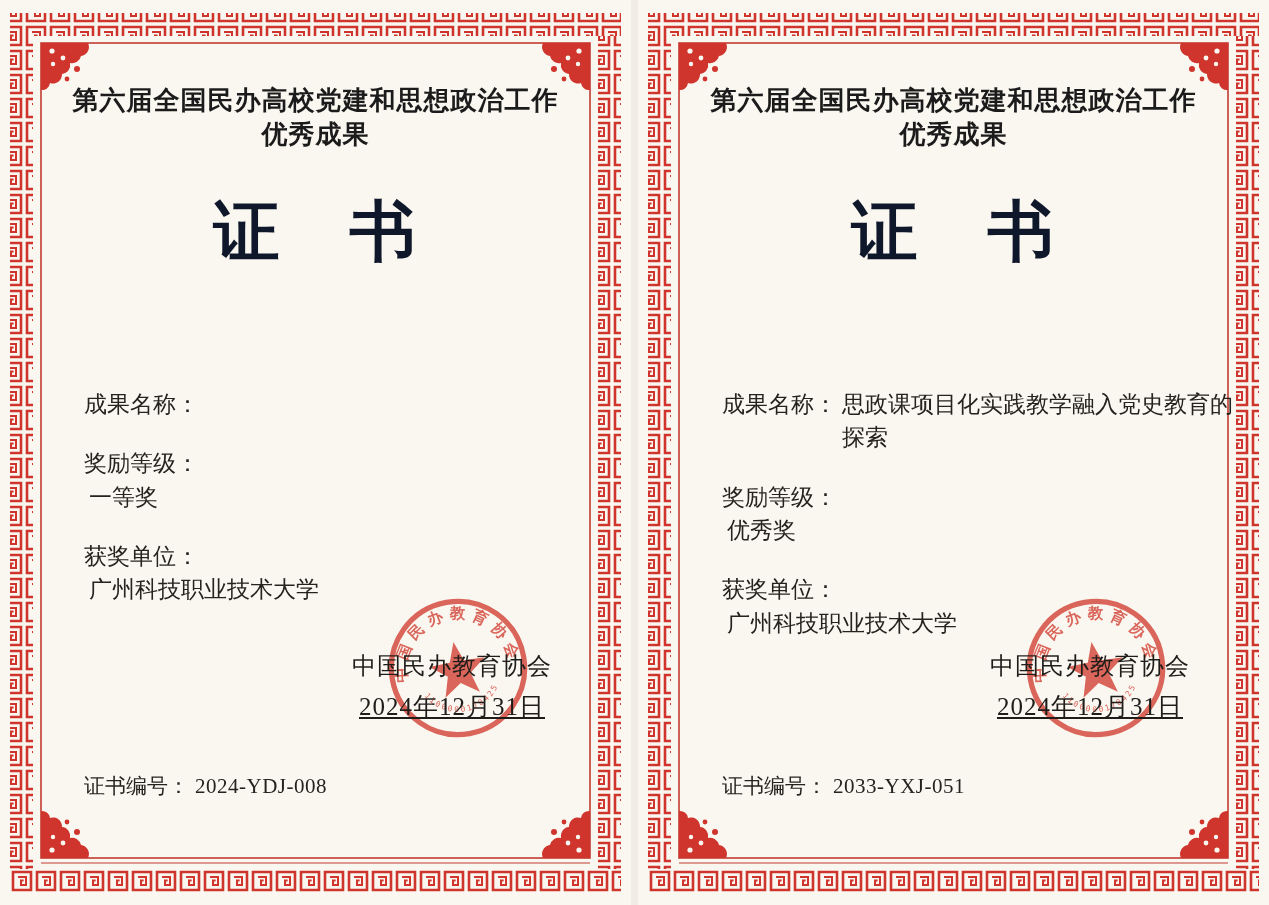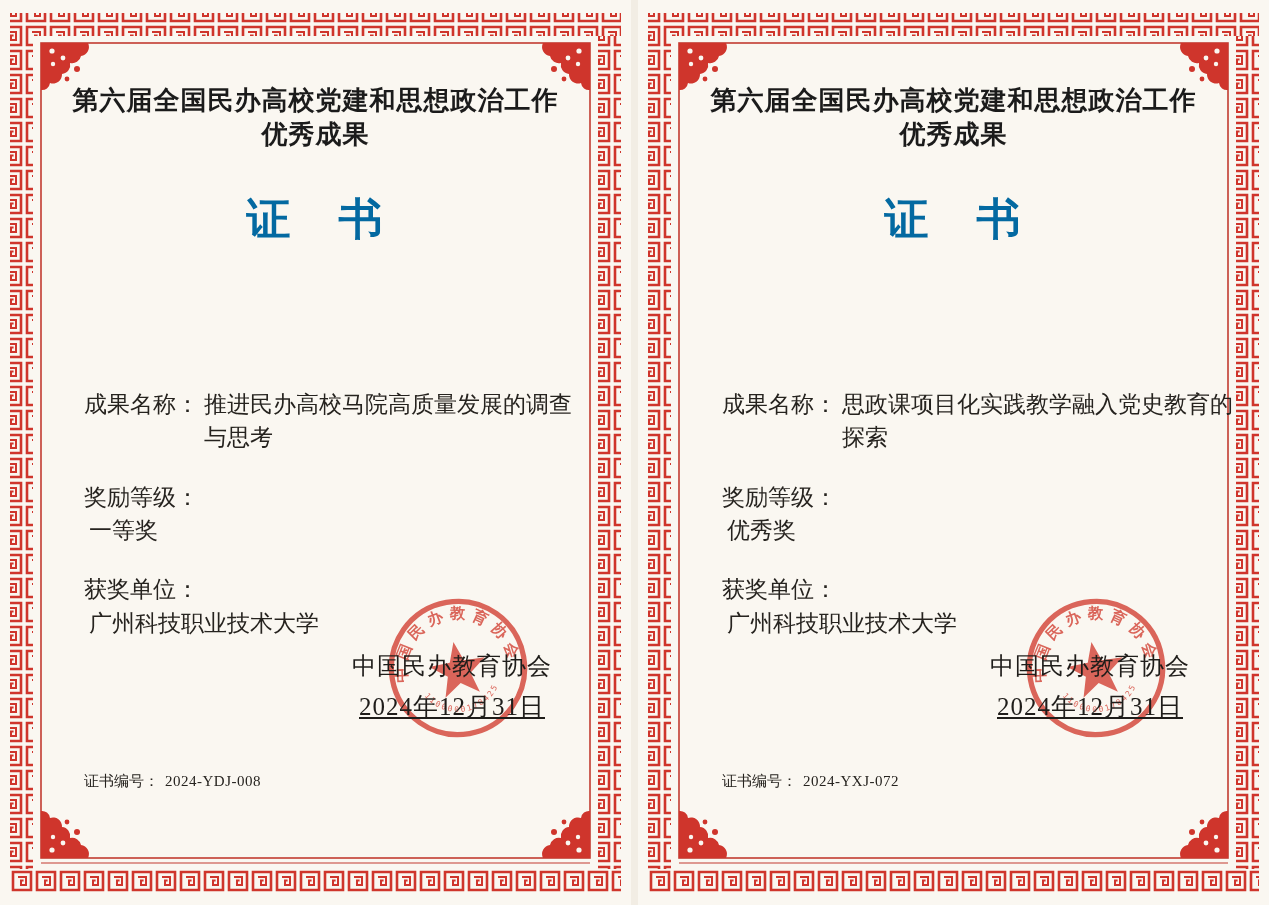--- a/index.html
+++ b/index.html
@@ -18,40 +18,40 @@
   }
   .decor{position:absolute;inset:0;width:100%;height:100%;}
   .title-block{
     position:absolute;top:84px;left:0;right:0;
     text-align:center;font-weight:bold;color:#1b1b1b;
     font-size:26px;letter-spacing:1px;line-height:1.3;
   }
   .title-line2{}
   .cert-heading{
     position:absolute;top:196px;left:0;right:0;
-    text-align:center;font-size:44px;font-weight:bold;
-    color:#0369a1;letter-spacing:2px;line-height:1.1;
+    text-align:center;font-size:66px;font-weight:bold;
+    color:#0f172a;letter-spacing:2px;line-height:1.1;
   }
   .fields{position:absolute;top:388px;left:84px;right:30px;}
   .field-row{display:flex;align-items:flex-start;font-size:23px;line-height:1.45;}
   .field-row + .field-row{margin-top:26px;flex-direction:column;}
   .field-label{flex:0 0 auto;}
   .field-value{white-space:pre-line;padding-left:5px;max-width:424px;}
   .issuer-block{
     position:absolute;top:650px;left:320px;width:264px;
     text-align:center;z-index:2;color:#1f1d1a;
   }
   .issuer-name{font-size:24px;letter-spacing:1px;}
   .issue-date{margin-top:8px;font-size:25px;letter-spacing:1px;text-decoration:underline;}
   .seal{
     position:absolute;top:594px;left:384px;width:148px;height:148px;
     z-index:1;opacity:.82;mix-blend-mode:multiply;
     transform:rotate(-10deg);
   }
-  .serial-line{position:absolute;top:772px;left:84px;font-size:15px;text-align:center;}
+  .serial-line{position:absolute;top:772px;left:84px;font-size:21px;text-align:center;}
   .serial-number{font-family:"Liberation Serif","DejaVu Serif",serif;letter-spacing:.5px;padding-left:6px;}
 </style>
 </head>
 <body>
 
 <div class="cert">
   <svg class="decor" viewBox="0 0 631 905" preserveAspectRatio="none">
     <defs>
       <pattern id="meanderL" width="24" height="24" patternUnits="userSpaceOnUse">
         <path d="M3,3 H21 V21 H3 Z" fill="none" stroke="#cf352c" stroke-width="2.6"></path>
@@ -89,22 +89,20 @@
   <div class="title-block">
     <div>第六届全国民办高校党建和思想政治工作</div>
     <div class="title-line2">优秀成果</div>
   </div>
 
   <div class="cert-heading">证　书</div>
 
   <div class="fields">
     <div class="field-row">
       <span class="field-label">成果名称：</span>
-      <span class="field-value">推进民办高校马院高质量发展的调查
-与思考</span>
     </div>
     <div class="field-row">
       <span class="field-label">奖励等级：</span>
       <span class="field-value">一等奖</span>
     </div>
     <div class="field-row">
       <span class="field-label">获奖单位：</span>
       <span class="field-value">广州科技职业技术大学</span>
     </div>
   </div>
@@ -207,15 +205,15 @@
       </text>
     </svg>
   </div>
 
   <div class="issuer-block">
     <div class="issuer-name">中国民办教育协会</div>
     <div class="issue-date">2024年12月31日</div>
   </div>
 
   <div class="serial-line">
-    <span>证书编号：</span><span class="serial-number">2024-YXJ-072</span>
+    <span>证书编号：</span><span class="serial-number">2033-YXJ-051</span>
   </div>
 </div>
 
 </body></html>

